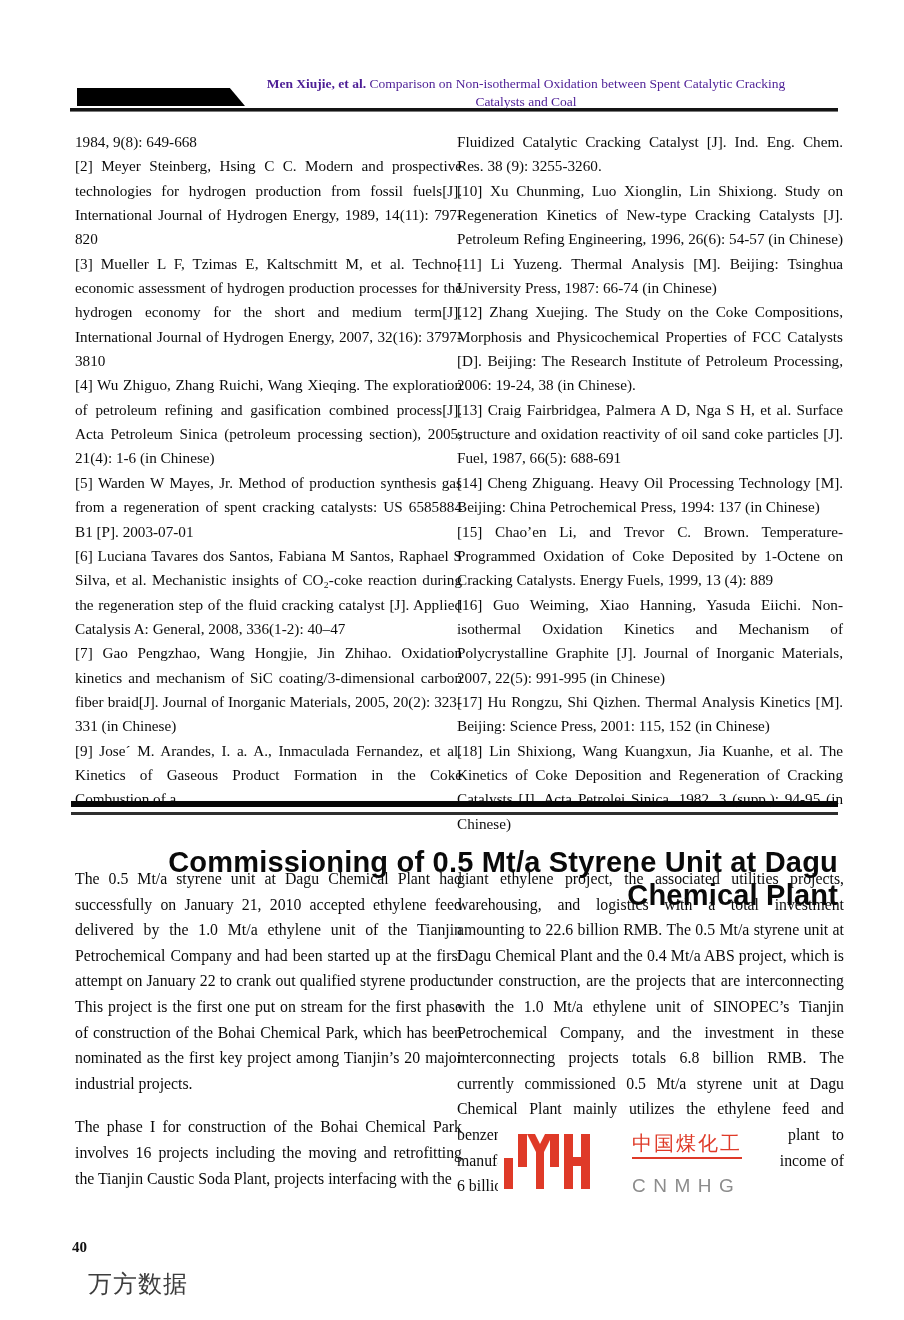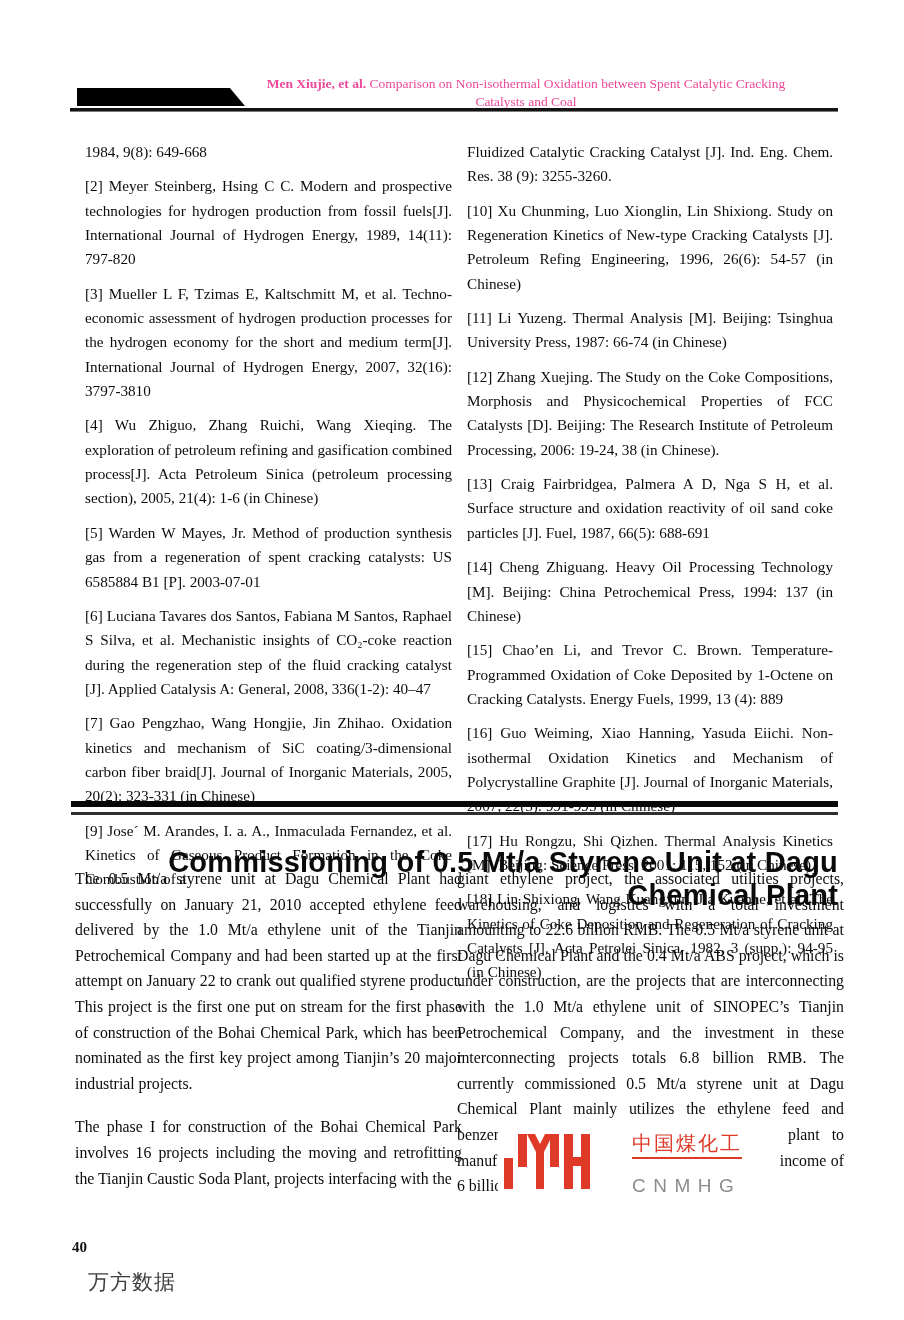--- a/index.html
+++ b/index.html
@@ -9,42 +9,42 @@
     background:#ffffff;
     font-family:"Liberation Serif", serif;
     color:#0b0b0b;
     overflow:hidden;
   }
   
   .running-head{
     position:absolute;top:75px;left:250px;width:552px;
     text-align:center;
     font-size:13.5px;line-height:17.5px;
-    color:#ec4899;
+    color:#4c1d95;
   }
   .running-head b{font-weight:bold;}
   .redaction{
     position:absolute;left:77px;top:88px;width:168px;height:18px;
     background:#000;
     clip-path:polygon(0 0,91% 0,100% 100%,0 100%);
   }
   .head-rule{
     position:absolute;left:70px;top:108px;width:768px;height:3px;
     background:#141414;
     border-bottom:1px solid #7a7a7a;
   }
   
   .refcol{
     position:absolute;top:130px;
     font-size:15.2px;line-height:24.35px;
     text-align:justify;
   }
   .refcol.left{left:75px;width:387px;}
   .refcol.right{left:457px;width:386px;}
-  .refcol p{margin:10px;}
+  .refcol p{margin:0;}
   
   .rule-thick{position:absolute;left:71px;top:801px;width:767px;height:6px;background:#060606;}
   .rule-thin{position:absolute;left:71px;top:812px;width:767px;height:2.5px;background:#2e2e2e;}
   
   .article-title{
     position:absolute;left:72px;top:827px;width:766px;
     text-align:right;
     font-family:"Liberation Sans", sans-serif;
     font-weight:bold;font-size:29px;letter-spacing:.2px;
     color:#0a0a0a;
@@ -77,21 +77,21 @@
     margin-top:16px;
   }
   
   .page-number{
     position:absolute;left:72px;top:1239px;width:766px;
     font-size:15px;font-weight:bold;color:#111;
   }
   .wanfang{
     position:absolute;left:88px;top:1268px;
     font-family:Liberation Serif, serif;
-    font-size:21px;color:#3d3d3d;letter-spacing:1px;
+    font-size:24px;color:#3d3d3d;letter-spacing:1px;
   }
 </style>
 </head>
 <body>
 
 <div id="page">
 
   <div class="redaction"></div>
   <div class="running-head">
     <b>Men Xiujie, et al.</b><span> Comparison on Non-isothermal Oxidation between Spent Catalytic Cracking</span><br>

